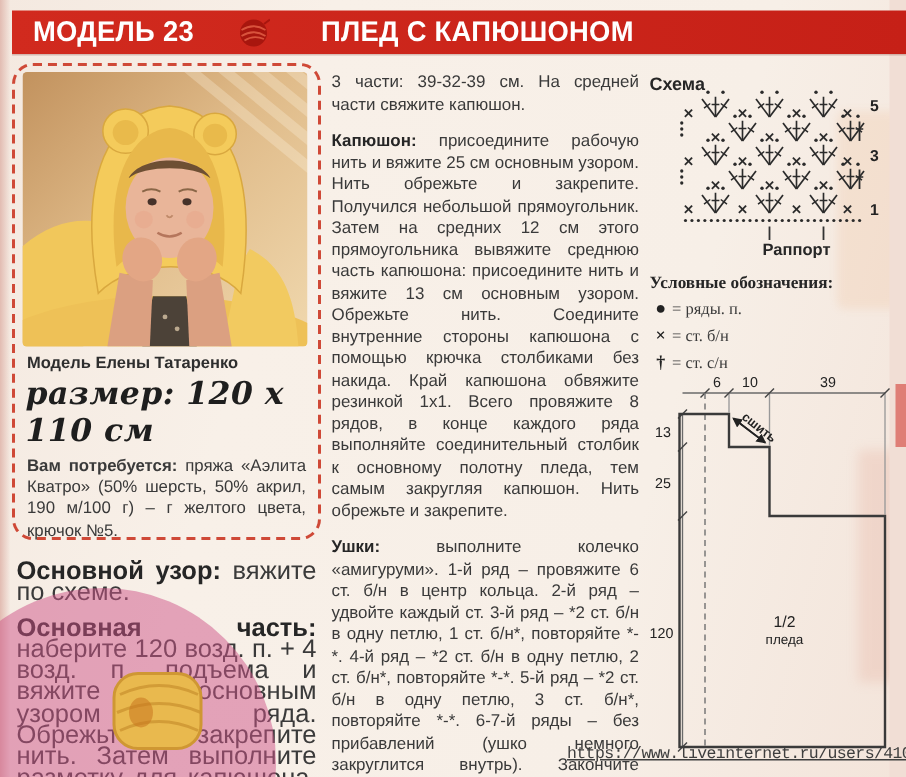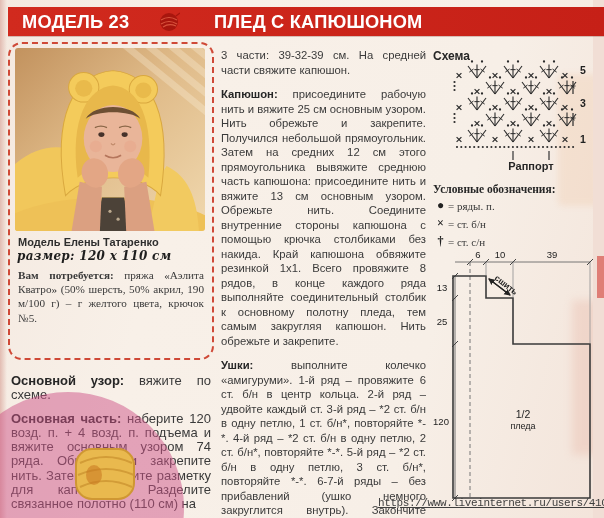--- a/index.html
+++ b/index.html
@@ -22,25 +22,25 @@
   .banner .t{color:#fff;font-weight:bold;font-size:19px;letter-spacing:.2px;transform:scaleX(.96);
        transform-origin:left center;white-space:nowrap;}
   .banner .title2{margin-left:10px;}
 
   
   .left-col{position:absolute;left:8px;top:42px;width:206px;z-index:3;}
   .info-box{border:2px dashed #cf4937;border-radius:14px;padding:4px 5px 8px;height:318px;box-sizing:border-box;}
   .photo{display:block;width:190px;height:183px;border-radius:3px;}
   .caption{margin-top:5px;padding:0 3px;font-size:11px;font-weight:bold;color:#2e2e2e;}
   .size-line{padding:0 2px;font-family:"DejaVu Serif",serif;font-style:italic;font-weight:bold;
-       font-size:12px;color:#1e1e1e;letter-spacing:.3px;margin-top:1px;}
+       font-size:21px;color:#1e1e1e;letter-spacing:.3px;margin-top:1px;}
   .difficulty{padding:0 3px;margin-top:4px;font-size:11.5px;font-weight:bold;color:#2e2e2e;}
   .stars{color:#c9271a;font-size:12px;letter-spacing:3px;margin-left:4px;}
-  .materials{padding:0 3px;margin-top:5px;font-size:11.2px;line-height:14.2px;text-align:justify;font-family:Liberation Serif, serif;}
-  .para{margin:0 0 9px;font-size:13px;line-height:14.3px;text-align:justify;}
+  .materials{padding:0 3px;margin-top:5px;font-size:11.2px;line-height:14.2px;text-align:justify;}
+  .para{margin:0 0 9px;font-size:17px;line-height:14.3px;text-align:justify;}
   .para b{color:#262626;}
   .left-paras{margin-top:14px;padding:0 3px;}
 
   
   .mid-col{position:absolute;left:221px;top:48px;width:205px;z-index:3;}
   .mid-col .para{margin:0 0 10px;font-size:11.3px;line-height:14.5px;}
 
   
   .right-col{position:absolute;left:431px;top:46px;width:173px;height:472px;z-index:3;}
   .scheme-title{position:absolute;left:2px;top:3px;font-size:12px;font-weight:bold;color:#262626;text-align:right;}

